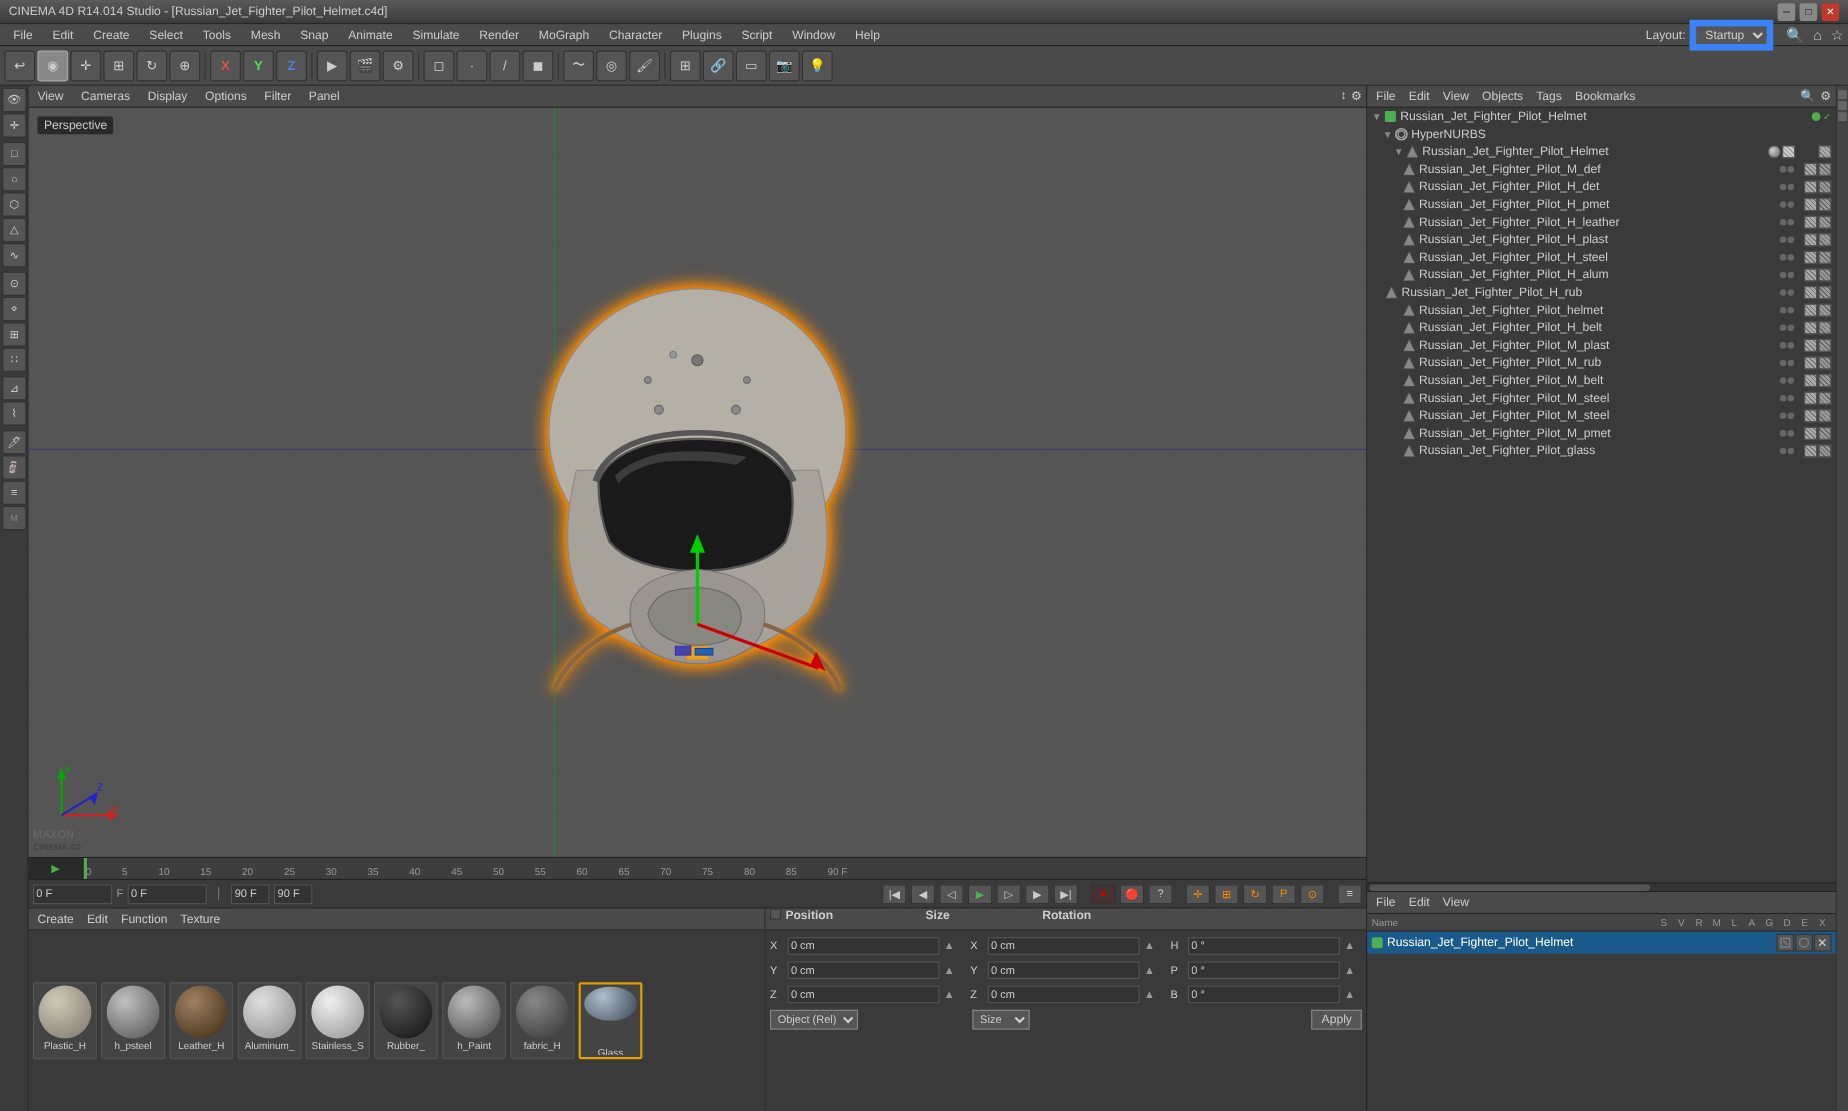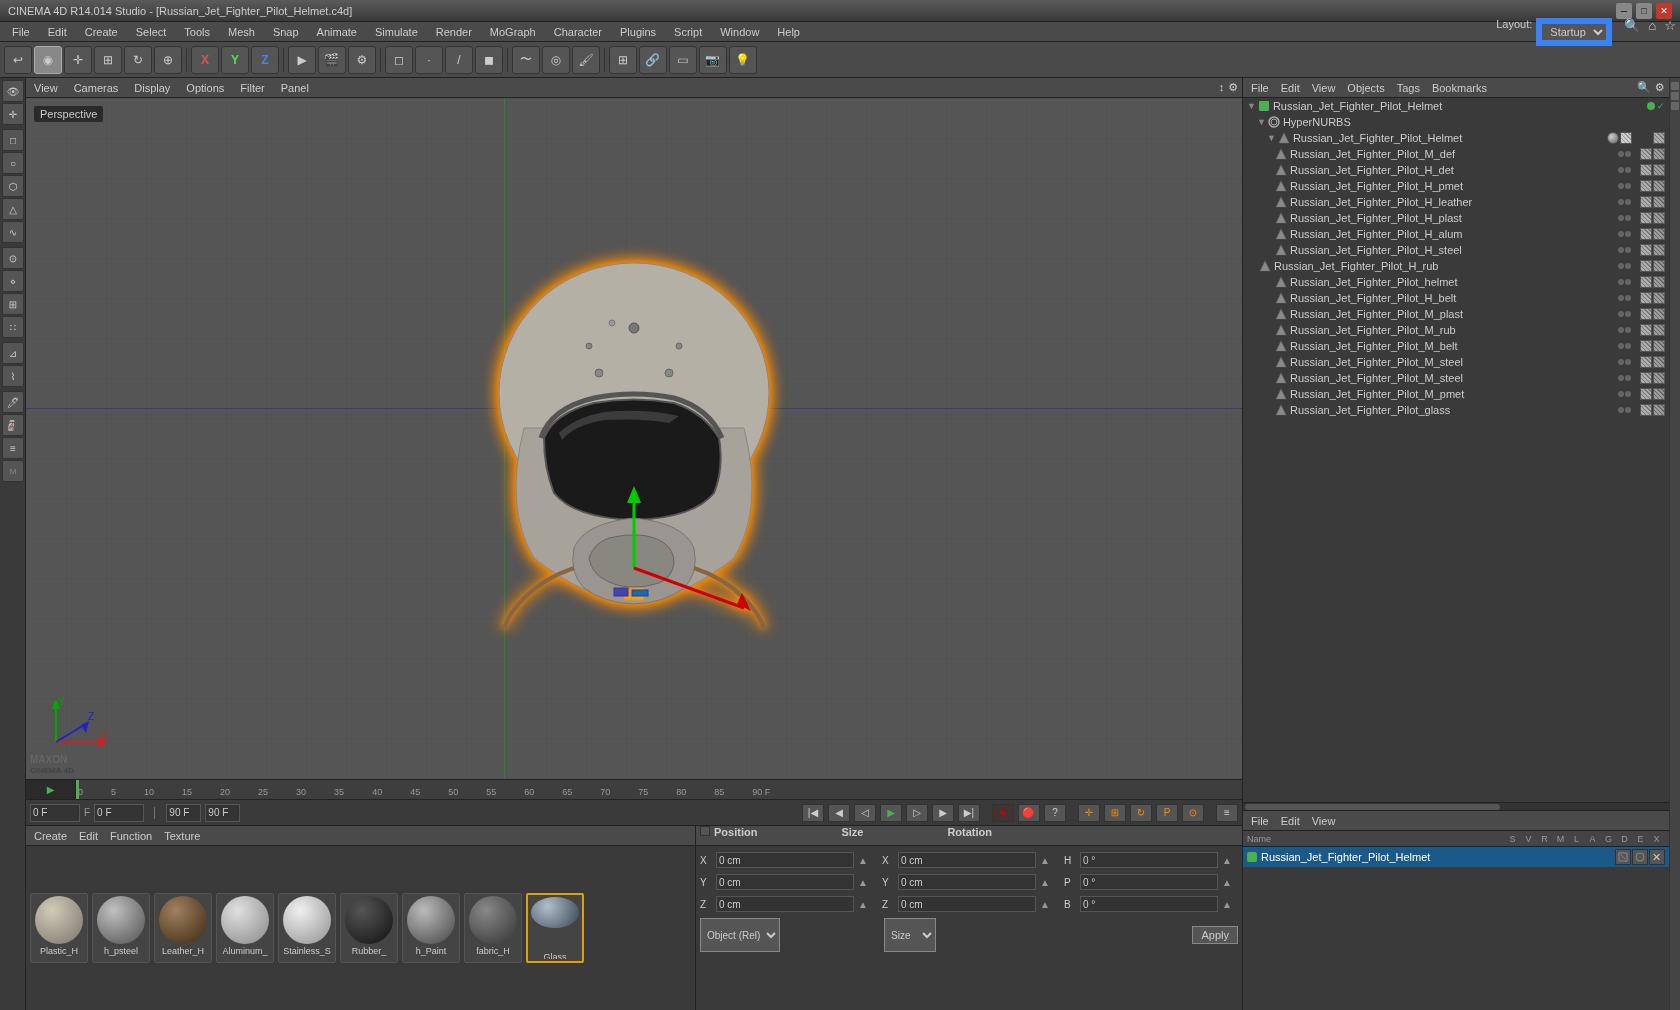--- a/index.html
+++ b/index.html
@@ -33,21 +33,21 @@
     }
     .menu-item {
       padding: 2px 8px;
       font-size: 11px;
       color: #ccc;
       cursor: pointer;
     }
     #layout-area {
       margin-left: auto;
       display: flex;
-      align-items: flex-start;
+      align-items: center;
       gap: 4px;
     }
     #layout-label { color: #ccc; font-size: 11px; }
     #layout-select {
       background: #555;
       color: #ccc;
       border: 6px solid #3b82f6;
       padding: 1px 4px;
       font-size: 11px;
     }
@@ -182,21 +182,21 @@
       background: #555;
       border: 1px solid #333;
       cursor: pointer;
       display: flex; align-items: center; justify-content: center;
       font-size: 10px; color: #ccc;
     }
     .transport-field {
       background: #333;
       border: 1px solid #555;
       color: #ccc;
-      width: 50px;
+      width: 72px;
       height: 18px;
       font-size: 10px;
       padding: 0 2px;
     }
     .transport-label { font-size: 10px; color: #999; }
 
     
     #right-panel {
       width: 450px;
       background: #3a3a3a;
@@ -293,21 +293,21 @@
       display: flex;
       align-items: center;
       gap: 4px;
       margin-top: 4px;
     }
     .op-dropdown {
       background: #555;
       color: #ccc;
       border: 1px solid #888;
       font-size: 10px;
-      height: 34px;
+      height: 18px;
       padding: 0 2px;
     }
     .op-apply-btn {
       background: #555;
       color: #ccc;
       border: 1px solid #888;
       height: 18px;
       padding: 0 8px;
       font-size: 11px;
       cursor: pointer;
@@ -927,36 +927,36 @@
           <div style="width:12px;height:12px;background:repeating-linear-gradient(45deg,#666,#666 1px,#999 1px,#999 3px);border:1px solid #555;"></div>
         </div>
       </div>
 
       <div class="tree-row" style="padding-left:32px;">
         <span class="tree-icon">
           <svg width="12" height="12">
               <polygon points="6,1 11,11 1,11" fill="#888" stroke="#666" stroke-width="0.5"></polygon>
             </svg>
         </span>
+        <span class="tree-label">Russian_Jet_Fighter_Pilot_H_steel</span>
+        <div style="margin-left:auto;display:flex;align-items:center;gap:1px;">
+          <div class="mat-icon-dot"></div>
+          <div class="mat-icon-dot"></div>
+          <div style="width:12px;height:12px;background:repeating-linear-gradient(45deg,#777,#777 1px,#aaa 1px,#aaa 3px);border:1px solid #555;margin-left:8px;"></div>
+          <div style="width:12px;height:12px;background:repeating-linear-gradient(45deg,#666,#666 1px,#999 1px,#999 3px);border:1px solid #555;"></div>
+        </div>
+      </div>
+
+      <div class="tree-row" style="padding-left:32px;">
+        <span class="tree-icon">
+          <svg width="12" height="12">
+              <polygon points="6,1 11,11 1,11" fill="#888" stroke="#666" stroke-width="0.5"></polygon>
+            </svg>
+        </span>
         <span class="tree-label">Russian_Jet_Fighter_Pilot_H_alum</span>
-        <div style="margin-left:auto;display:flex;align-items:center;gap:1px;">
-          <div class="mat-icon-dot"></div>
-          <div class="mat-icon-dot"></div>
-          <div style="width:12px;height:12px;background:repeating-linear-gradient(45deg,#777,#777 1px,#aaa 1px,#aaa 3px);border:1px solid #555;margin-left:8px;"></div>
-          <div style="width:12px;height:12px;background:repeating-linear-gradient(45deg,#666,#666 1px,#999 1px,#999 3px);border:1px solid #555;"></div>
-        </div>
-      </div>
-
-      <div class="tree-row" style="padding-left:32px;">
-        <span class="tree-icon">
-          <svg width="12" height="12">
-              <polygon points="6,1 11,11 1,11" fill="#888" stroke="#666" stroke-width="0.5"></polygon>
-            </svg>
-        </span>
-        <span class="tree-label">Russian_Jet_Fighter_Pilot_H_steel</span>
         <div style="margin-left:auto;display:flex;align-items:center;gap:1px;">
           <div class="mat-icon-dot"></div>
           <div class="mat-icon-dot"></div>
           <div style="width:12px;height:12px;background:repeating-linear-gradient(45deg,#777,#777 1px,#aaa 1px,#aaa 3px);border:1px solid #555;margin-left:8px;"></div>
           <div style="width:12px;height:12px;background:repeating-linear-gradient(45deg,#666,#666 1px,#999 1px,#999 3px);border:1px solid #555;"></div>
         </div>
       </div>
 
       <div class="tree-row" style="padding-left:16px;">
         <span class="tree-icon">

